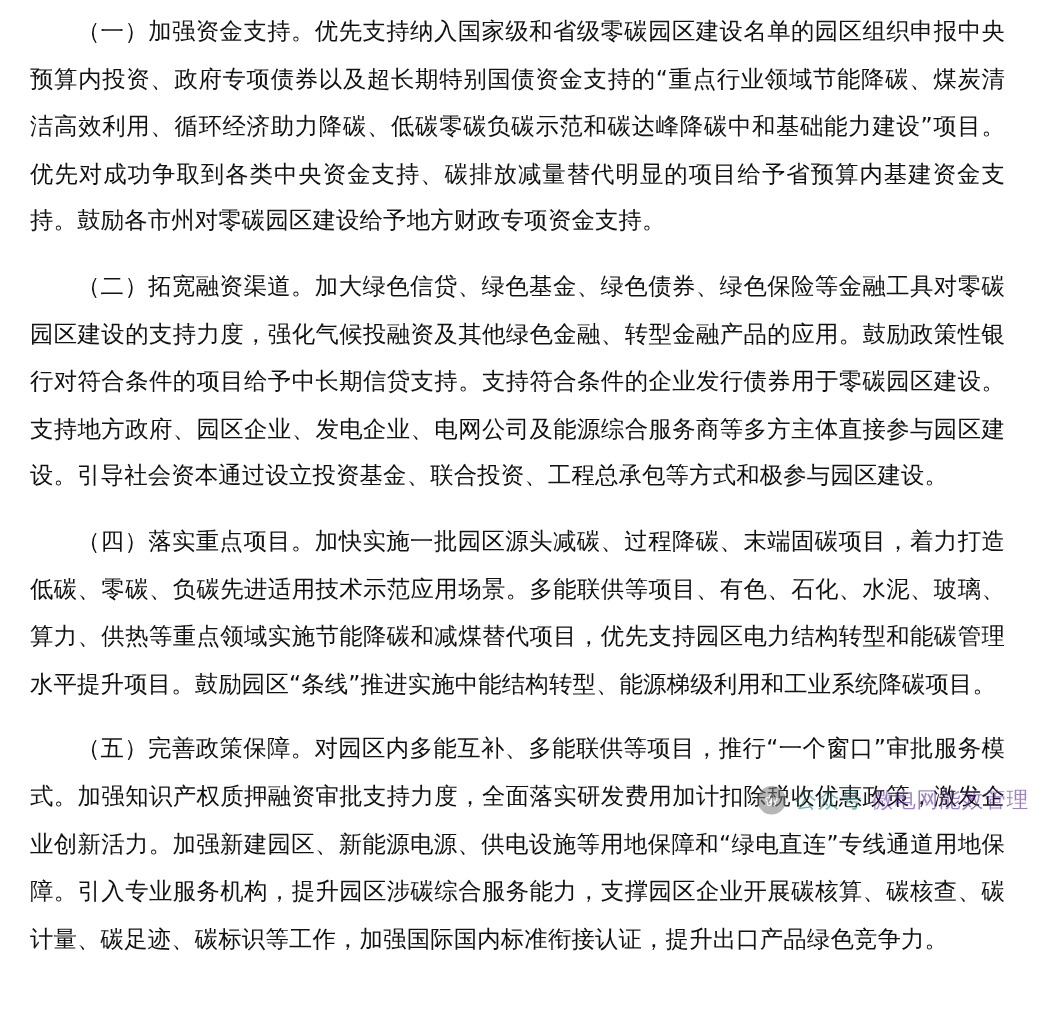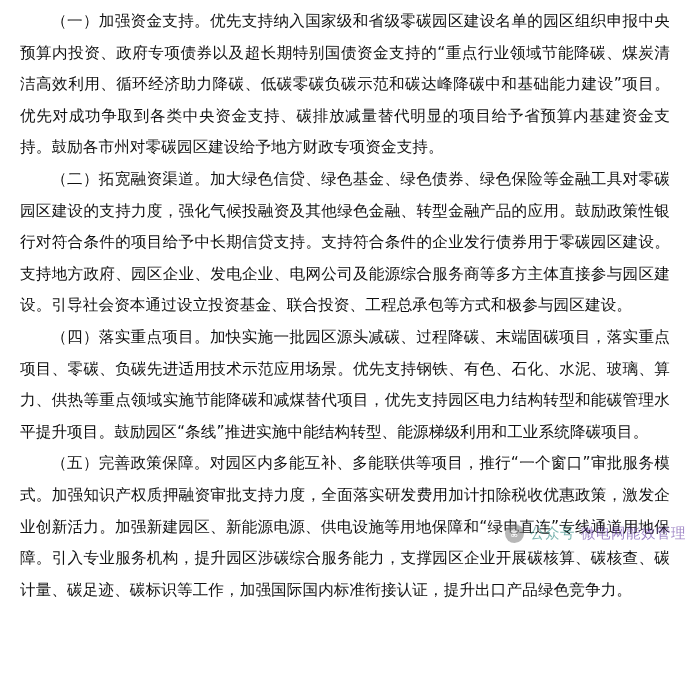--- a/index.html
+++ b/index.html
@@ -26,21 +26,21 @@
     margin: 0 0 0 0;
     text-indent: 2em;
     font-size: 15.6px;
     line-height: 31.6px;
     text-align: justify;
     text-justify: inter-ideograph;
     letter-spacing: 0.1px;
     color: #111111;
   }
   .para + .para {
-    margin-top: 0px;
+    margin-top: 12px;
   }
   .watermark {
     position: absolute;
     right: 8px;
     bottom: 4px;
     display: flex;
     align-items: center;
     gap: 6px;
     opacity: 0.55;
     font-size: 14.5px;
@@ -61,21 +61,21 @@
   }
   .wm-text-1 { color: #0f766e; }
   .wm-text-2 { color: #4c1d95; }
 </style>
 </head>
 <body>
 
 <div class="page">
   <p class="para">（一）加强资金支持。优先支持纳入国家级和省级零碳园区建设名单的园区组织申报中央预算内投资、政府专项债券以及超长期特别国债资金支持的“重点行业领域节能降碳、煤炭清洁高效利用、循环经济助力降碳、低碳零碳负碳示范和碳达峰降碳中和基础能力建设”项目。优先对成功争取到各类中央资金支持、碳排放减量替代明显的项目给予省预算内基建资金支持。鼓励各市州对零碳园区建设给予地方财政专项资金支持。</p>
   <p class="para">（二）拓宽融资渠道。加大绿色信贷、绿色基金、绿色债券、绿色保险等金融工具对零碳园区建设的支持力度，强化气候投融资及其他绿色金融、转型金融产品的应用。鼓励政策性银行对符合条件的项目给予中长期信贷支持。支持符合条件的企业发行债券用于零碳园区建设。支持地方政府、园区企业、发电企业、电网公司及能源综合服务商等多方主体直接参与园区建设。引导社会资本通过设立投资基金、联合投资、工程总承包等方式和极参与园区建设。</p>
-  <p class="para">（四）落实重点项目。加快实施一批园区源头减碳、过程降碳、末端固碳项目，落实重点项目、零碳、负碳先进适用技术示范应用场景。优先支持钢铁、有色、石化、水泥、玻璃、算力、供热等重点领域实施节能降碳和减煤替代项目，优先支持园区电力结构转型和能碳管理水平提升项目。鼓励园区“条线”推进实施中能结构转型、能源梯级利用和工业系统降碳项目。</p>
+  <p class="para">（四）落实重点项目。加快实施一批园区源头减碳、过程降碳、末端固碳项目，着力打造低碳、零碳、负碳先进适用技术示范应用场景。多能联供等项目、有色、石化、水泥、玻璃、算力、供热等重点领域实施节能降碳和减煤替代项目，优先支持园区电力结构转型和能碳管理水平提升项目。鼓励园区“条线”推进实施中能结构转型、能源梯级利用和工业系统降碳项目。</p>
   <p class="para">（五）完善政策保障。对园区内多能互补、多能联供等项目，推行“一个窗口”审批服务模式。加强知识产权质押融资审批支持力度，全面落实研发费用加计扣除税收优惠政策，激发企业创新活力。加强新建园区、新能源电源、供电设施等用地保障和“绿电直连”专线通道用地保障。引入专业服务机构，提升园区涉碳综合服务能力，支撑园区企业开展碳核算、碳核查、碳计量、碳足迹、碳标识等工作，加强国际国内标准衔接认证，提升出口产品绿色竞争力。</p>
 
   <div class="watermark">
     <span class="wm-badge">❀</span>
     <span class="wm-text-1">公众号</span>
     <span class="wm-text-2">微电网能效管理</span>
   </div>
 </div>
 
 </body></html>

